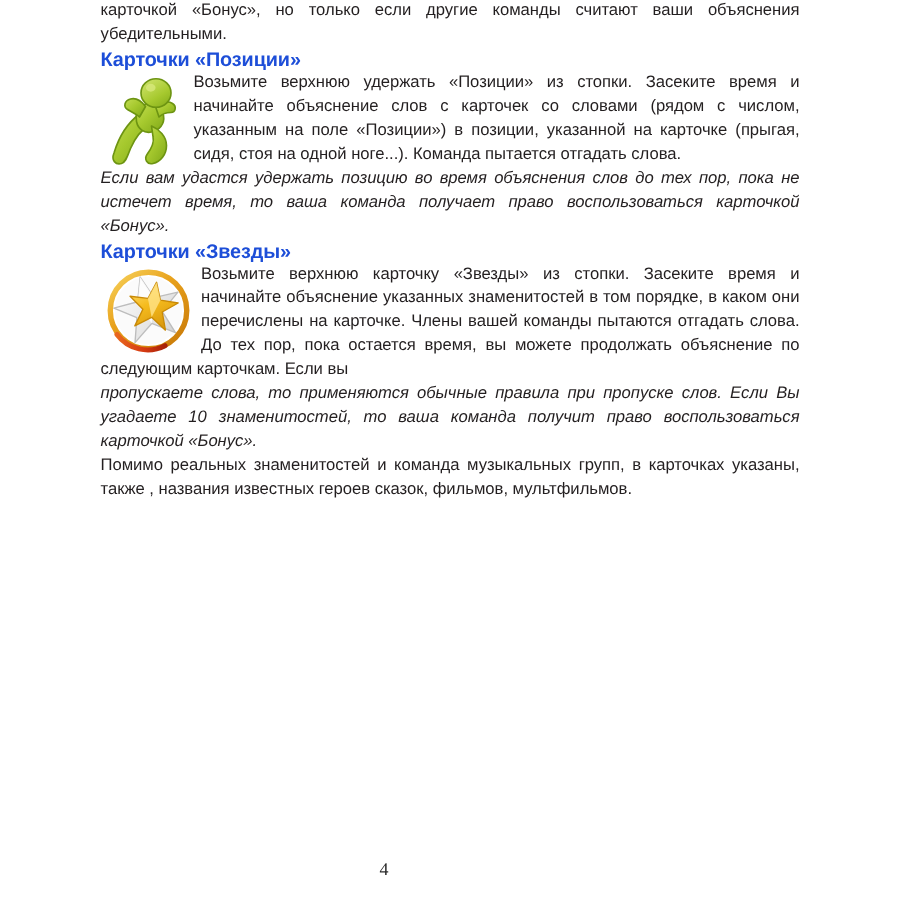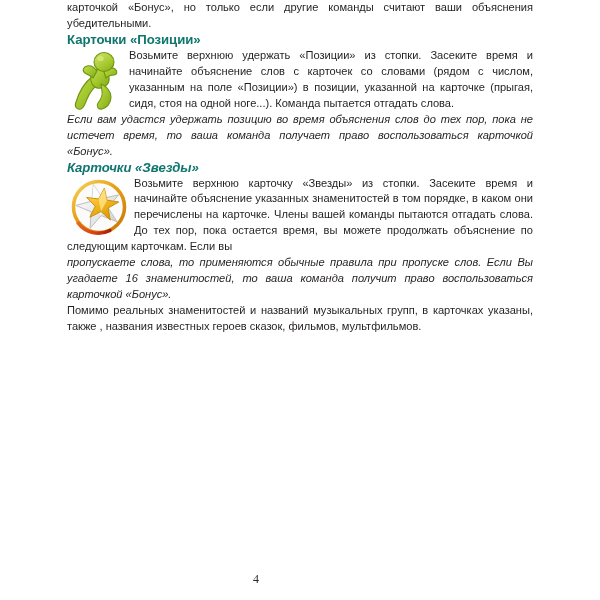--- a/index.html
+++ b/index.html
@@ -43,28 +43,28 @@
 
   p.body-text.indent-first {
     text-indent: 0;
   }
 
   h2.section-heading {
     margin: 0;
     font-size: 13.2px;
     line-height: 16px;
     font-weight: bold;
-    color: #0f766e;
+    color: #1d4ed8;
     letter-spacing: -0.05px;
   }
 
   
   .block-intro { margin-top: 0px; }
   .heading-positions { margin-top: 13px; }
-  .heading-stars { margin-top: 18px; font-style: italic; }
+  .heading-stars { margin-top: 18px; }
 
   .float-wrap { overflow: hidden; }
 
   
   .fig-figure {
     float: left;
     width: 52px;
     height: 62px;
     margin: 2px 6px 0 4px;
     position: relative;
@@ -187,20 +187,20 @@
           <g transform="translate(32,28) rotate(8)">
             <path d="M0,-17 L4.2,-5.5 L16.2,-5.3 L6.5,2.1 L10.3,13.8 L0,6.6 L-10.3,13.8 L-6.5,2.1 L-16.2,-5.3 L-4.2,-5.5 Z" fill="url(#starGold)" stroke="#c98a06" stroke-width="0.9" stroke-linejoin="round"></path>
             <path d="M0,-17 L4.2,-5.5 L0,6.6 L-4.2,-5.5 Z" fill="#ffe489" opacity="0.8"></path>
           </g>
         </svg>
       </div>
 
       <p class="body-text indent-first">Возьмите верхнюю карточку «Звезды» из стопки. Засеките время и начинайте объяснение указанных знаменитостей в том порядке, в каком они перечислены на карточке. Члены вашей команды пытаются отгадать слова. До тех пор, пока остается время, вы можете продолжать объяснение по следующим карточкам. Если вы</p>
     </div>
 
-    <p class="body-text tail-text after-float">пропускаете слова, то применяются обычные правила при пропуске слов. Если Вы угадаете 16 знаменитостей, то ваша команда получит право воспользоваться карточкой «Бонус».</p>
-
-    <p class="body-text final-para">Помимо реальных знаменитостей и названий музыкальных групп, в карточках указаны, также , названия известных героев сказок, фильмов, мультфильмов.</p>
+    <p class="body-text tail-text after-float">пропускаете слова, то применяются обычные правила при пропуске слов. Если Вы угадаете 10 знаменитостей, то ваша команда получит право воспользоваться карточкой «Бонус».</p>
+
+    <p class="body-text final-para">Помимо реальных знаменитостей и команда музыкальных групп, в карточках указаны, также , названия известных героев сказок, фильмов, мультфильмов.</p>
 
   </div>
 
   <div class="page-number">4</div>
 </div>
 
 </body></html>

